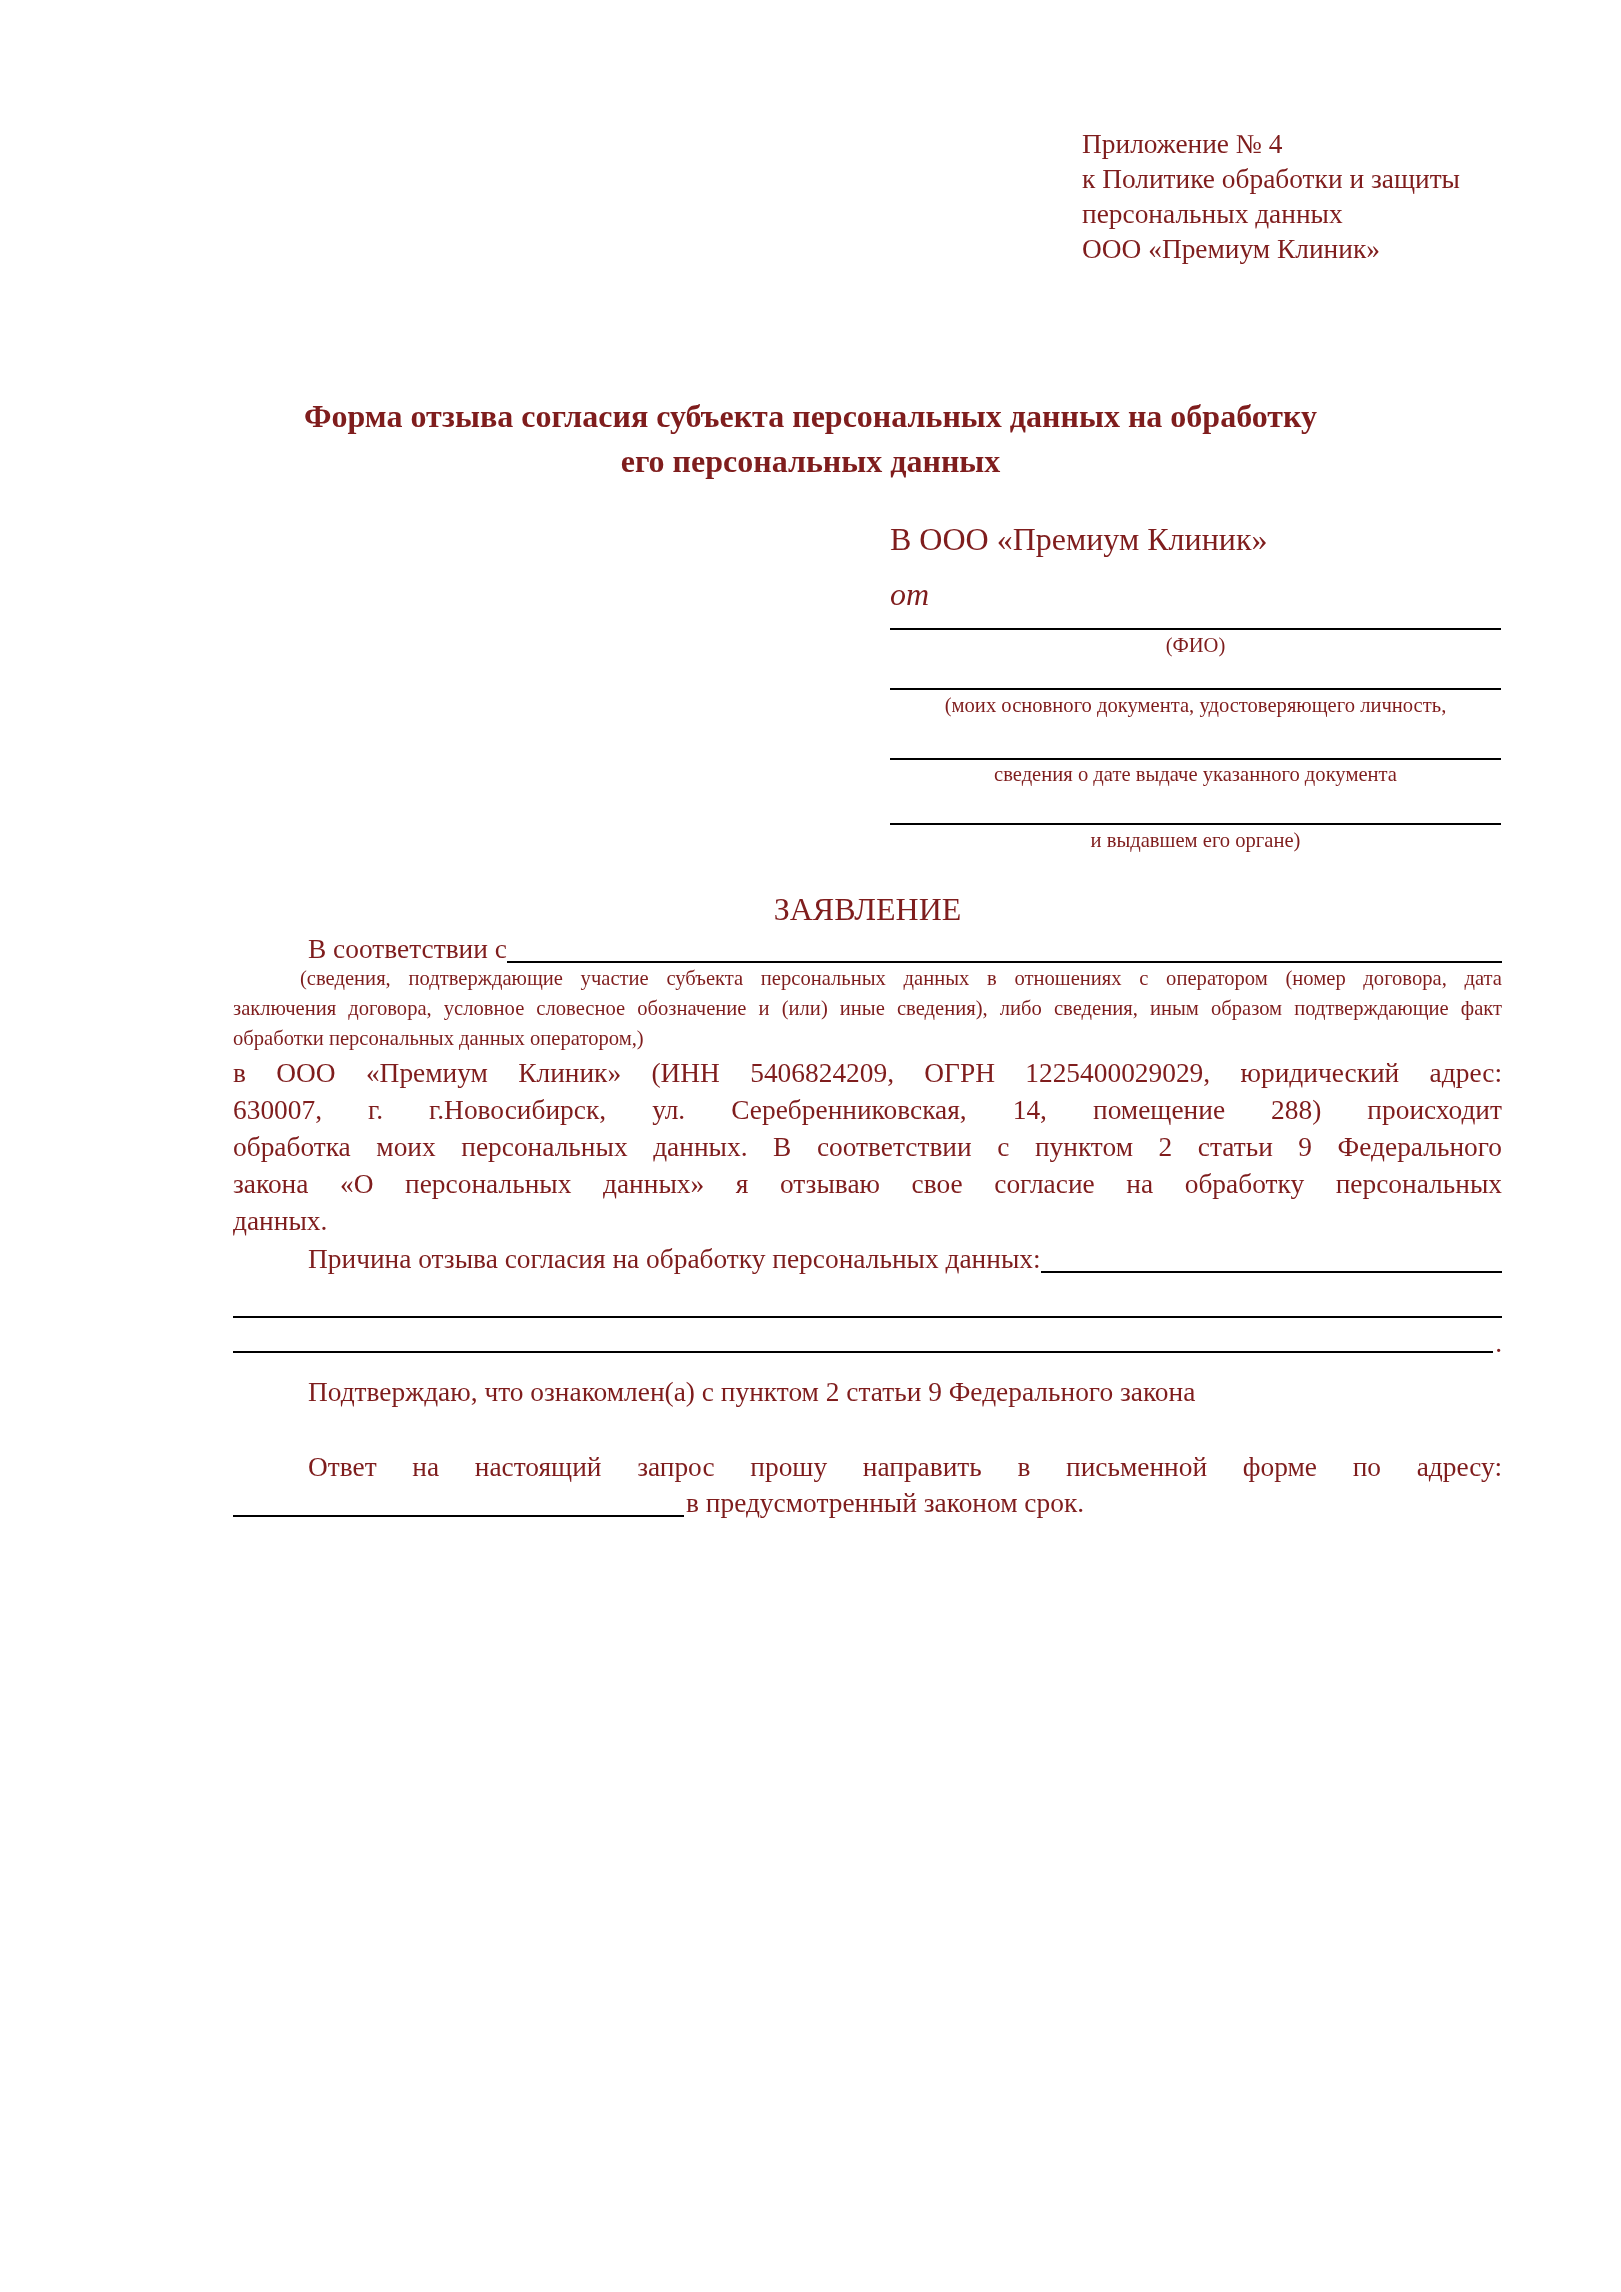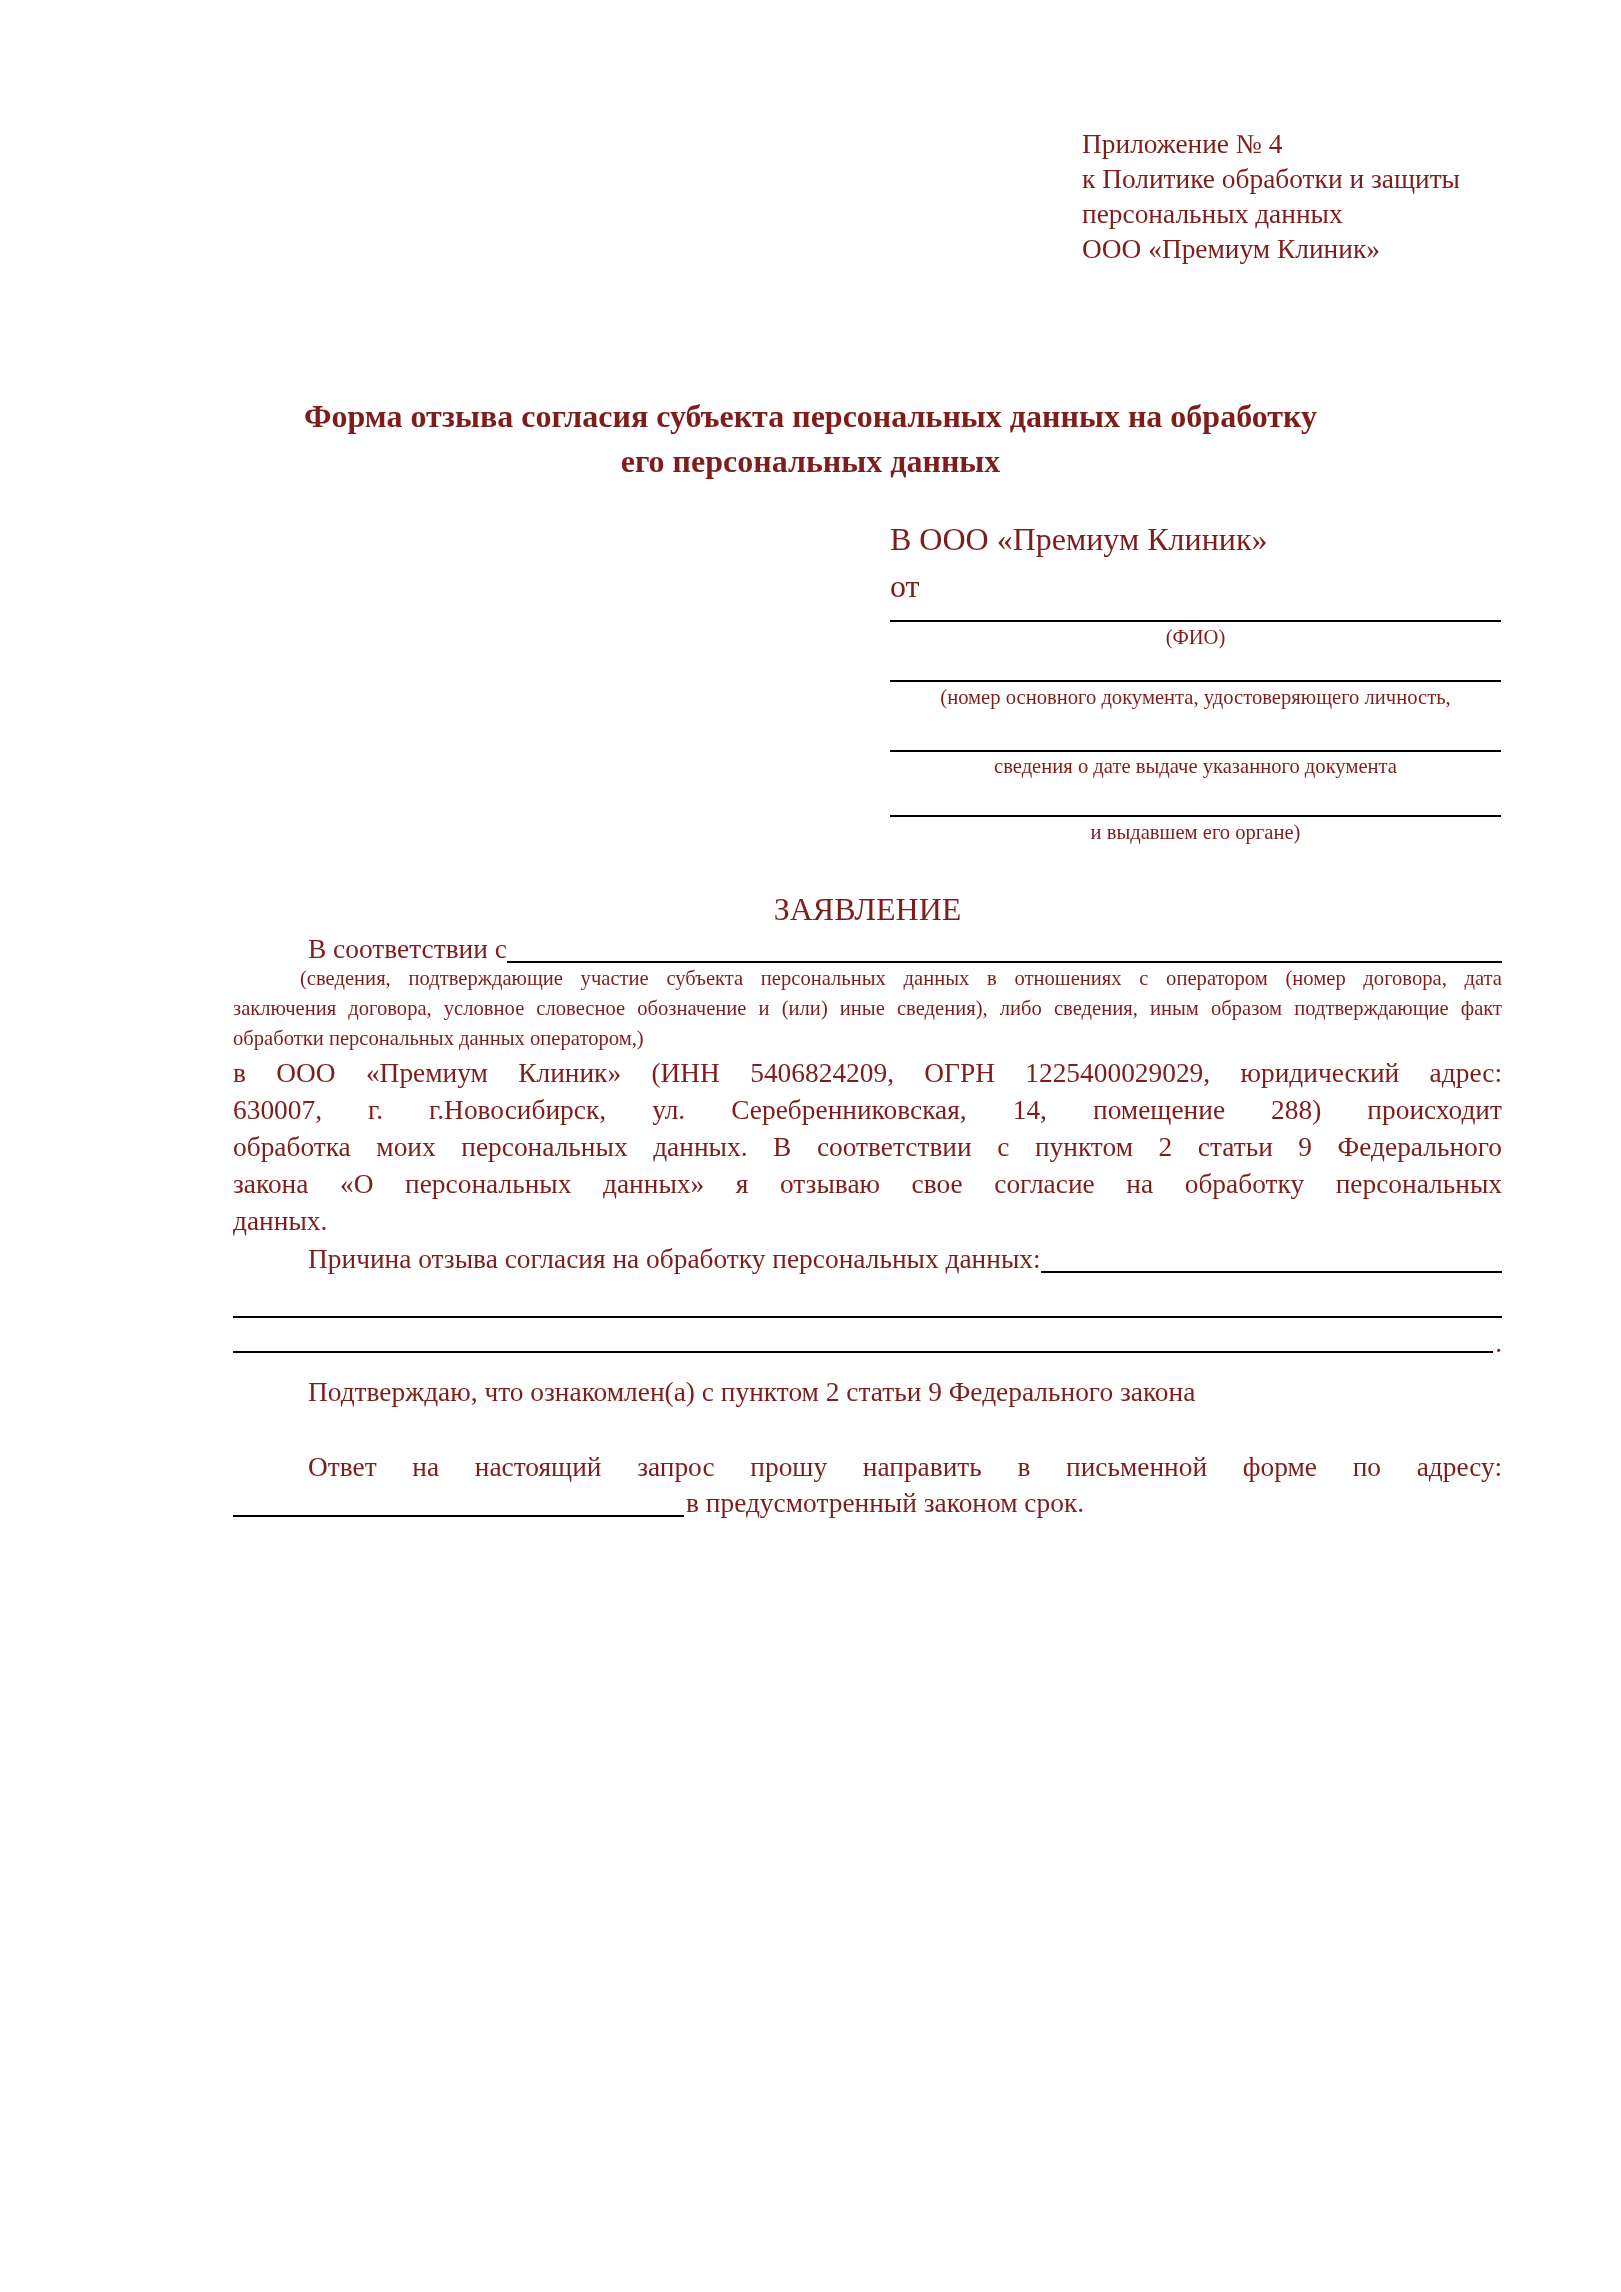--- a/index.html
+++ b/index.html
@@ -17,21 +17,21 @@
 
   
   .annex{top:127px;left:1082px;width:451px;font-size:27.4px;line-height:35px;}
 
   
   .doc-title{top:394px;left:247px;width:1127px;text-align:center;
              font-size:32px;line-height:45px;font-weight:700;}
 
   
   .recipient{top:518px;left:890px;width:611px;font-size:32px;line-height:43px;}
-  .recipient .from{margin-top:4px;}
+  .recipient .from{margin-top:12px;font-style:italic;}
   .field-space{border-bottom:2.9px solid #000;}
   .recipient div.field:nth-of-type(1) .field-space{height:11.8px;}
   .recipient div.field:nth-of-type(2) .field-space{height:30px;}
   .recipient div.field:nth-of-type(3) .field-space{height:39px;}
   .recipient div.field:nth-of-type(4) .field-space{height:35px;}
   .field-caption{font-size:20.6px;line-height:25.5px;text-align:center;margin-top:2.9px;}
 
   
   .stmt-heading{top:890px;left:233px;width:1269px;text-align:center;font-size:32px;line-height:39px;}
   .row{display:flex;align-items:flex-end;}
@@ -98,21 +98,21 @@
     <div class="from">от</div>
     <div>
 
         <div class="field">
           <div class="field-space"></div>
           <div class="field-caption">(ФИО)</div>
         </div>
 
         <div class="field">
           <div class="field-space"></div>
-          <div class="field-caption">(номер основного документа, удостоверяющего личность,</div>
+          <div class="field-caption">(моих основного документа, удостоверяющего личность,</div>
         </div>
 
         <div class="field">
           <div class="field-space"></div>
           <div class="field-caption">сведения о дате выдаче указанного документа</div>
         </div>
 
         <div class="field">
           <div class="field-space"></div>
           <div class="field-caption">и выдавшем его органе)</div>

